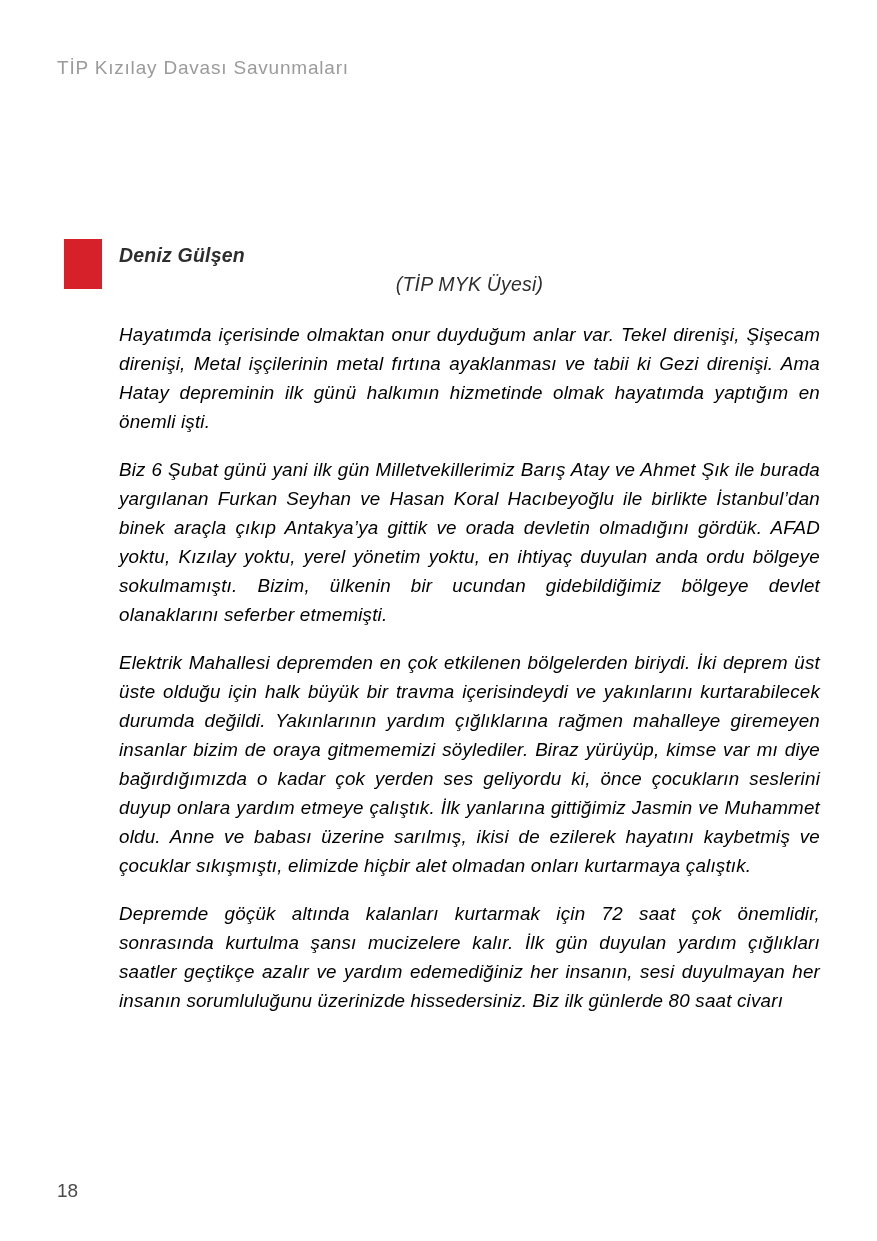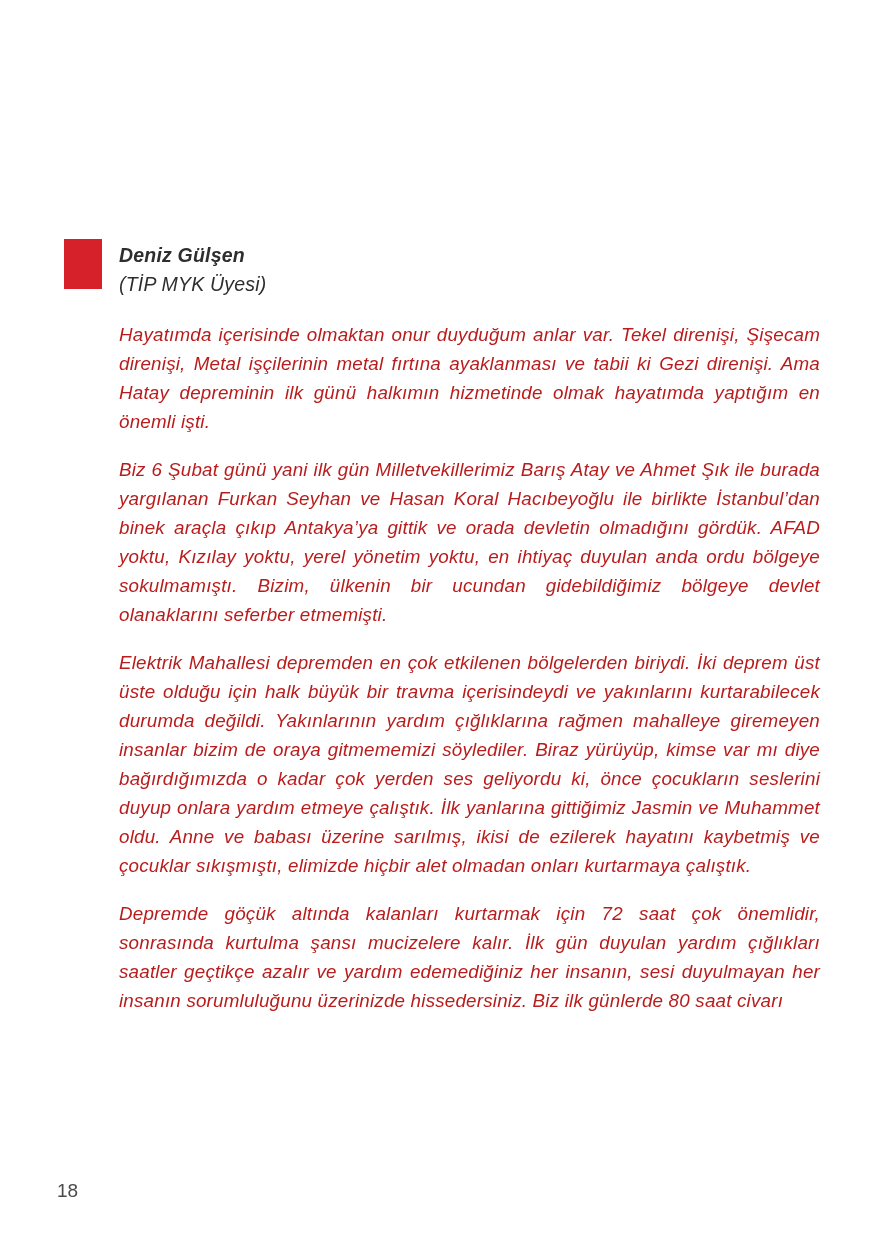--- a/index.html
+++ b/index.html
@@ -45,44 +45,46 @@
     color: #2e2e2e;
     letter-spacing: 0.2px;
     margin: 0 0 6px 0;
   }
   .speaker-role {
     font-size: 19.5px;
     font-weight: 400;
     color: #2e2e2e;
     letter-spacing: 0.2px;
     margin: 0 0 24px 0;
+    text-align: center;
   }
   .para {
     font-size: 18.8px;
     line-height: 29px;
     letter-spacing: 0.2px;
-    color: #b91c1c;
+    color: #000000;
     text-align: justify;
     margin: 0 0 19px 0;
     hyphens: auto;
   }
   .page-number {
     position: absolute;
     left: 57px;
     top: 1180px;
     font-size: 19px;
     color: #4a4a4a;
     text-align: right;
   }
 </style>
 </head>
 <body>
 
 <div class="page">
 
+  <div class="running-header">TİP Kızılay Davası Savunmaları</div>
 
   <div class="red-square"></div>
 
   <div class="content">
 
     <p class="speaker-name">Deniz Gülşen</p>
 
     <p class="speaker-role">(TİP MYK Üyesi)</p>
 
     <p class="para">Hayatımda içerisinde olmaktan onur duyduğum anlar var. Tekel direnişi, Şişecam direnişi, Metal işçilerinin metal fırtına ayaklanması ve tabii ki Gezi direnişi. Ama Hatay depreminin ilk günü halkımın hizmetinde olmak hayatımda yaptığım en önemli işti.</p>

